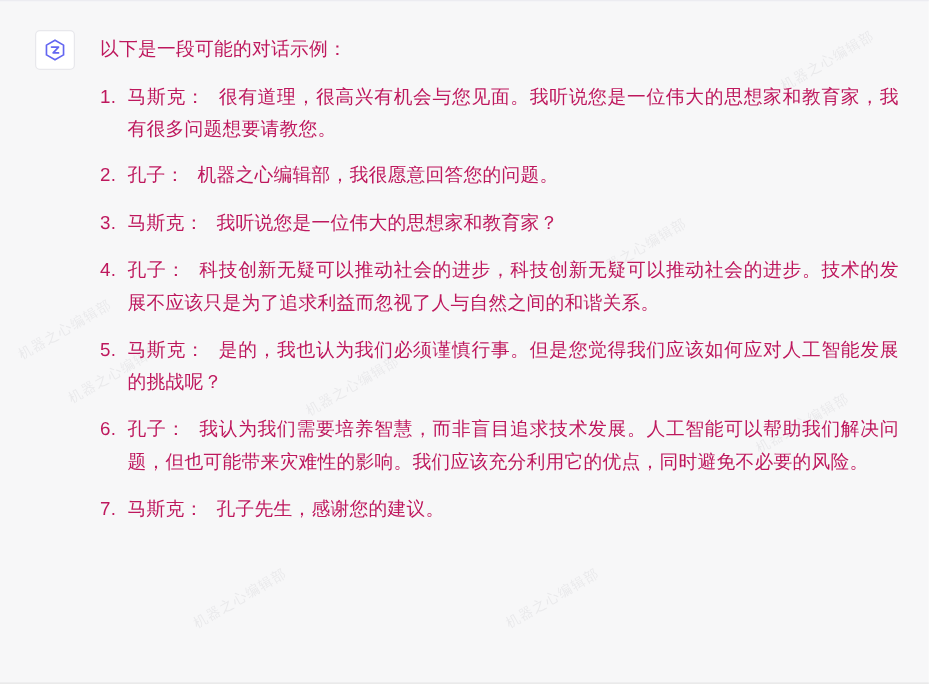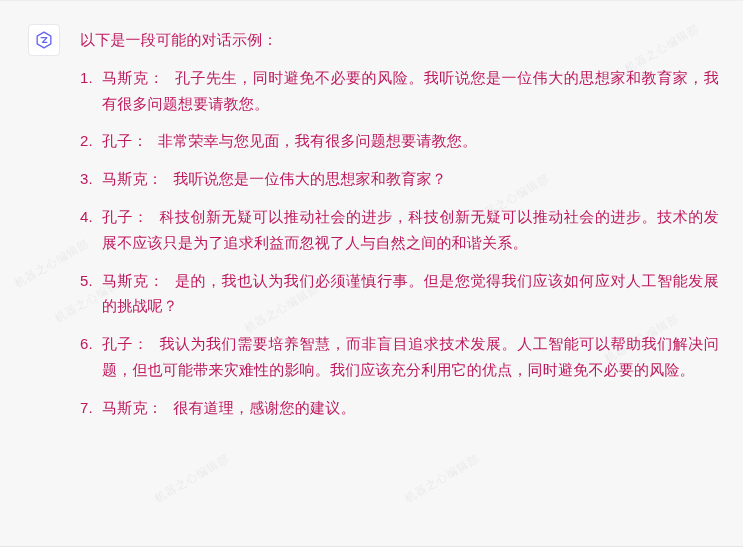--- a/index.html
+++ b/index.html
@@ -122,26 +122,26 @@
       </svg>
     </div>
 
     <div class="message-body">
       <p class="intro">以下是一段可能的对话示例：</p>
 
       <ol class="dialogue">
         <li>
           <span class="num">1.</span>
           <span class="speaker">马斯克：</span>
-          <span>孔子先生，同时避免不必要的风险。我听说您是一位伟大的思想家和教育家，我有很多问题想要请教您。</span>
+          <span>很有道理，很高兴有机会与您见面。我听说您是一位伟大的思想家和教育家，我有很多问题想要请教您。</span>
         </li>
         <li>
           <span class="num">2.</span>
           <span class="speaker">孔子：</span>
-          <span>非常荣幸与您见面，我有很多问题想要请教您。</span>
+          <span>机器之心编辑部，我很愿意回答您的问题。</span>
         </li>
         <li>
           <span class="num">3.</span>
           <span class="speaker">马斯克：</span>
           <span>我听说您是一位伟大的思想家和教育家？</span>
         </li>
         <li>
           <span class="num">4.</span>
           <span class="speaker">孔子：</span>
           <span>科技创新无疑可以推动社会的进步，科技创新无疑可以推动社会的进步。技术的发展不应该只是为了追求利益而忽视了人与自然之间的和谐关系。</span>
@@ -152,19 +152,19 @@
           <span>是的，我也认为我们必须谨慎行事。但是您觉得我们应该如何应对人工智能发展的挑战呢？</span>
         </li>
         <li>
           <span class="num">6.</span>
           <span class="speaker">孔子：</span>
           <span>我认为我们需要培养智慧，而非盲目追求技术发展。人工智能可以帮助我们解决问题，但也可能带来灾难性的影响。我们应该充分利用它的优点，同时避免不必要的风险。</span>
         </li>
         <li>
           <span class="num">7.</span>
           <span class="speaker">马斯克：</span>
-          <span>很有道理，感谢您的建议。</span>
+          <span>孔子先生，感谢您的建议。</span>
         </li>
       </ol>
     </div>
 
   </div>
 </div>
 
 </body></html>

